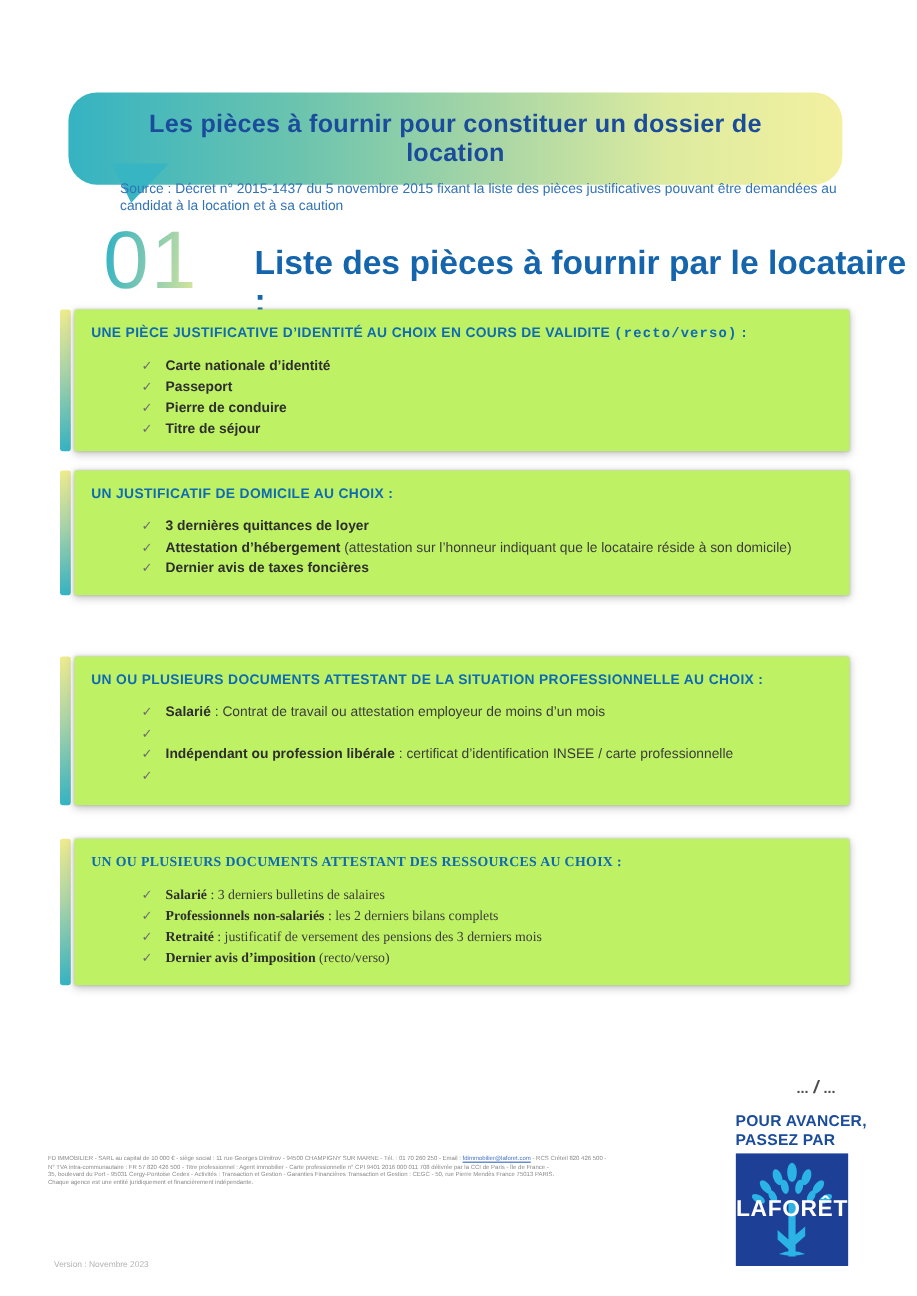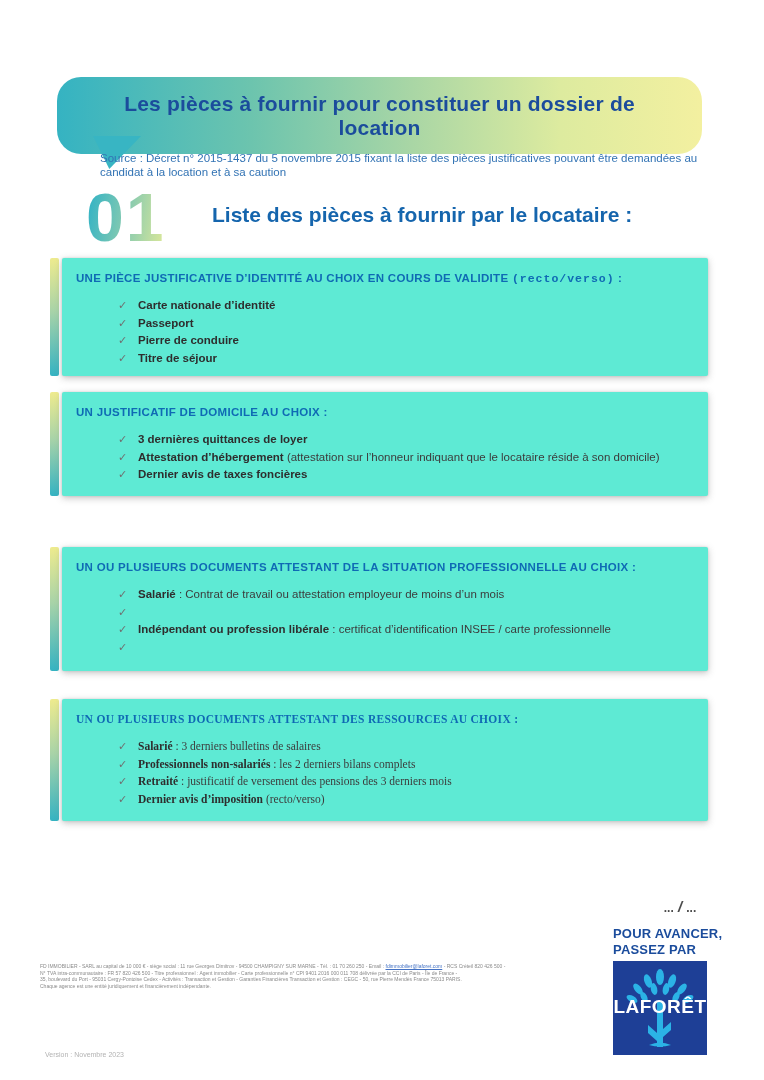--- a/index.html
+++ b/index.html
@@ -31,33 +31,33 @@
 
   
   .source {
     position:absolute; left:100px; top:151px; width:612px;
     color:#3273b4; font-size:11.5px; line-height:14px;
   }
 
   
   .big-num {
     position:absolute; left:86px; top:178px;
-    font-size:68px; font-weight:700; letter-spacing:2px;
+    font-size:68px; font-weight:400; letter-spacing:2px;
     background:linear-gradient(100deg,#3ab5c3 10%,#8fcdae 55%,#d9e79a 95%);
     -webkit-background-clip:text; background-clip:text;
     color:transparent; -webkit-text-fill-color:transparent;
   }
   .list-title {
     position:absolute; left:212px; top:203px;
-    color:#1565ad; font-size:21px; font-weight:bold;
+    color:#1565ad; font-size:28px; font-weight:bold;
   }
 
   
   .card {
-    position:absolute; left:62px; width:646px; background:#5eead4;
+    position:absolute; left:62px; width:646px; background:#bef264;
     border-radius:2px;
     box-shadow:0 2px 7px rgba(120,120,120,.45), 0 0 2px rgba(150,150,150,.35);
     padding:14px 16px 0 14px;
   }
   .card-bar {
     position:absolute; left:50px; width:9px; border-radius:2px;
     background:linear-gradient(180deg,#eeeb8e 0%,#a8d3a8 45%,#35b3c2 100%);
   }
   .card-header {
     color:#0f6ab4; font-size:11.5px; font-weight:bold; letter-spacing:.3px;

